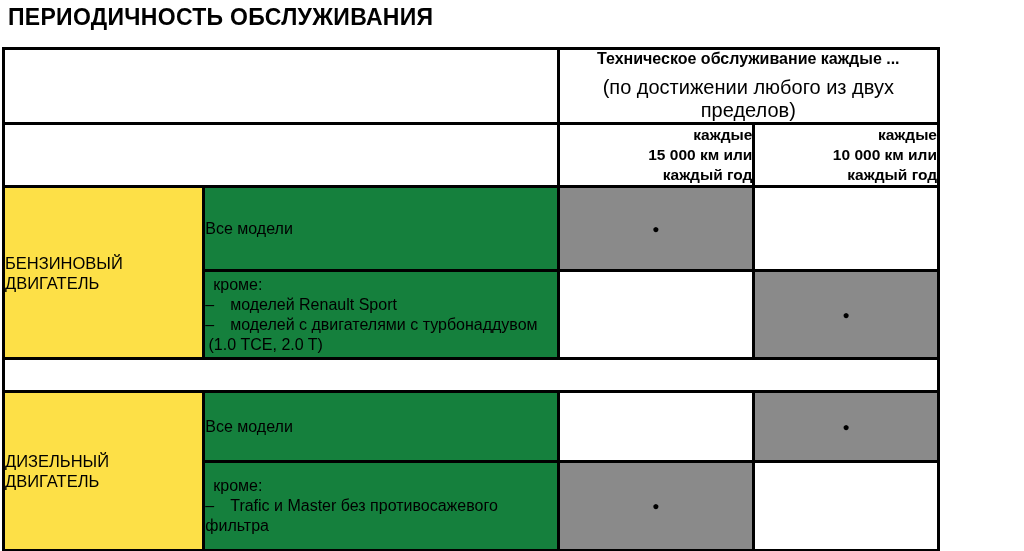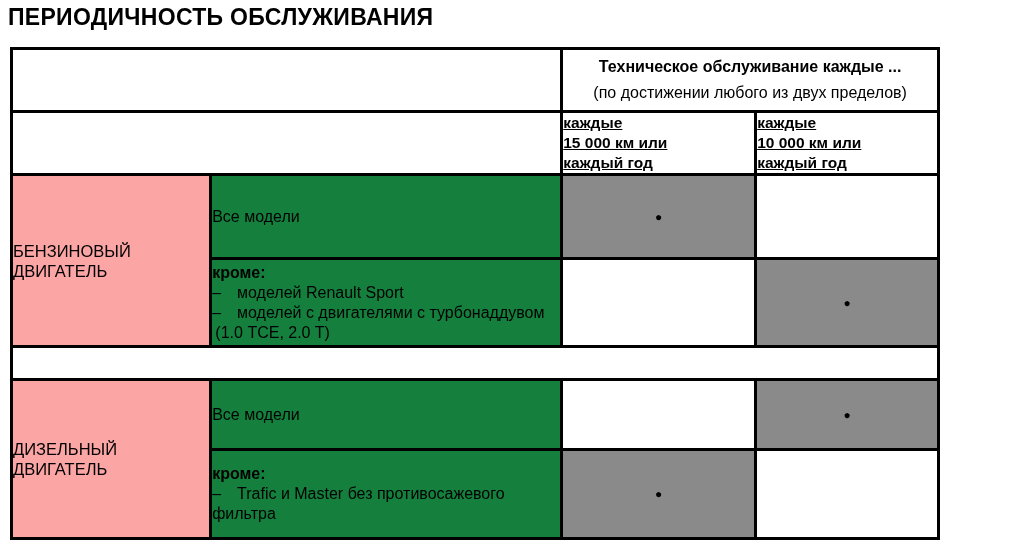--- a/index.html
+++ b/index.html
@@ -16,68 +16,67 @@
     position: absolute;
     left: 8px;
     top: 4px;
     font-size: 23px;
     font-weight: bold;
     letter-spacing: 0.3px;
     white-space: nowrap;
   }
   table.sched {
     position: absolute;
-    left: 10px;
+    left: 2px;
     top: 47px;
     border-collapse: collapse;
     table-layout: fixed;
   }
   table.sched td { border: 3px solid #000000; padding: 0; }
   td.spacer { border: none; background: #ffffff; }
   td.sep-cell { background: #ffffff; }
 
   .r-hdr1 { height: 63px; }
   .r-hdr2 { height: 63px; }
   .r-p1   { height: 84px; }
   .r-p2   { height: 88px; }
   .r-sep  { height: 33px; }
   .r-d1   { height: 70px; }
   .r-d2   { height: 89px; }
 
   td.hdr-merged { text-align: center; vertical-align: middle; background: #ffffff; }
   .hdr-line1 { font-size: 16px; font-weight: bold; }
-  .hdr-line2 { font-size: 16px; margin-top: 8px; }
+  .hdr-line2 { font-size: 20px; margin-top: 8px; }
 
   td.hdr-col {
-    text-align: left;
+    text-align: right;
     vertical-align: middle;
     font-size: 15.5px;
     font-weight: bold;
     line-height: 20px;
     white-space: pre-line;
     background: #ffffff;
-    text-decoration: underline;
   }
   td.engine-cell {
     vertical-align: middle;
     font-size: 16.5px;
     line-height: 20px;
     padding-left: 8px;
     white-space: pre-line;
-    background: #fca5a5;
+    background: #fde047;
   }
   td.desc-cell {
     vertical-align: middle;
     font-size: 16px;
     line-height: 20px;
     padding-left: 7px;
     padding-right: 4px;
     background: #15803d;
   }
-  .except-title { font-weight: bold; }
+  .except-title { font-weight: normal; padding-left: 8px; }
   .except-items { white-space: pre-line; }
   td.mark-cell {
     text-align: center;
     vertical-align: middle;
     font-size: 12px;
     background: #ffffff;
   }
   td.mark-cell.gray { background: #8a8a8a; }
 </style>
 </head>

